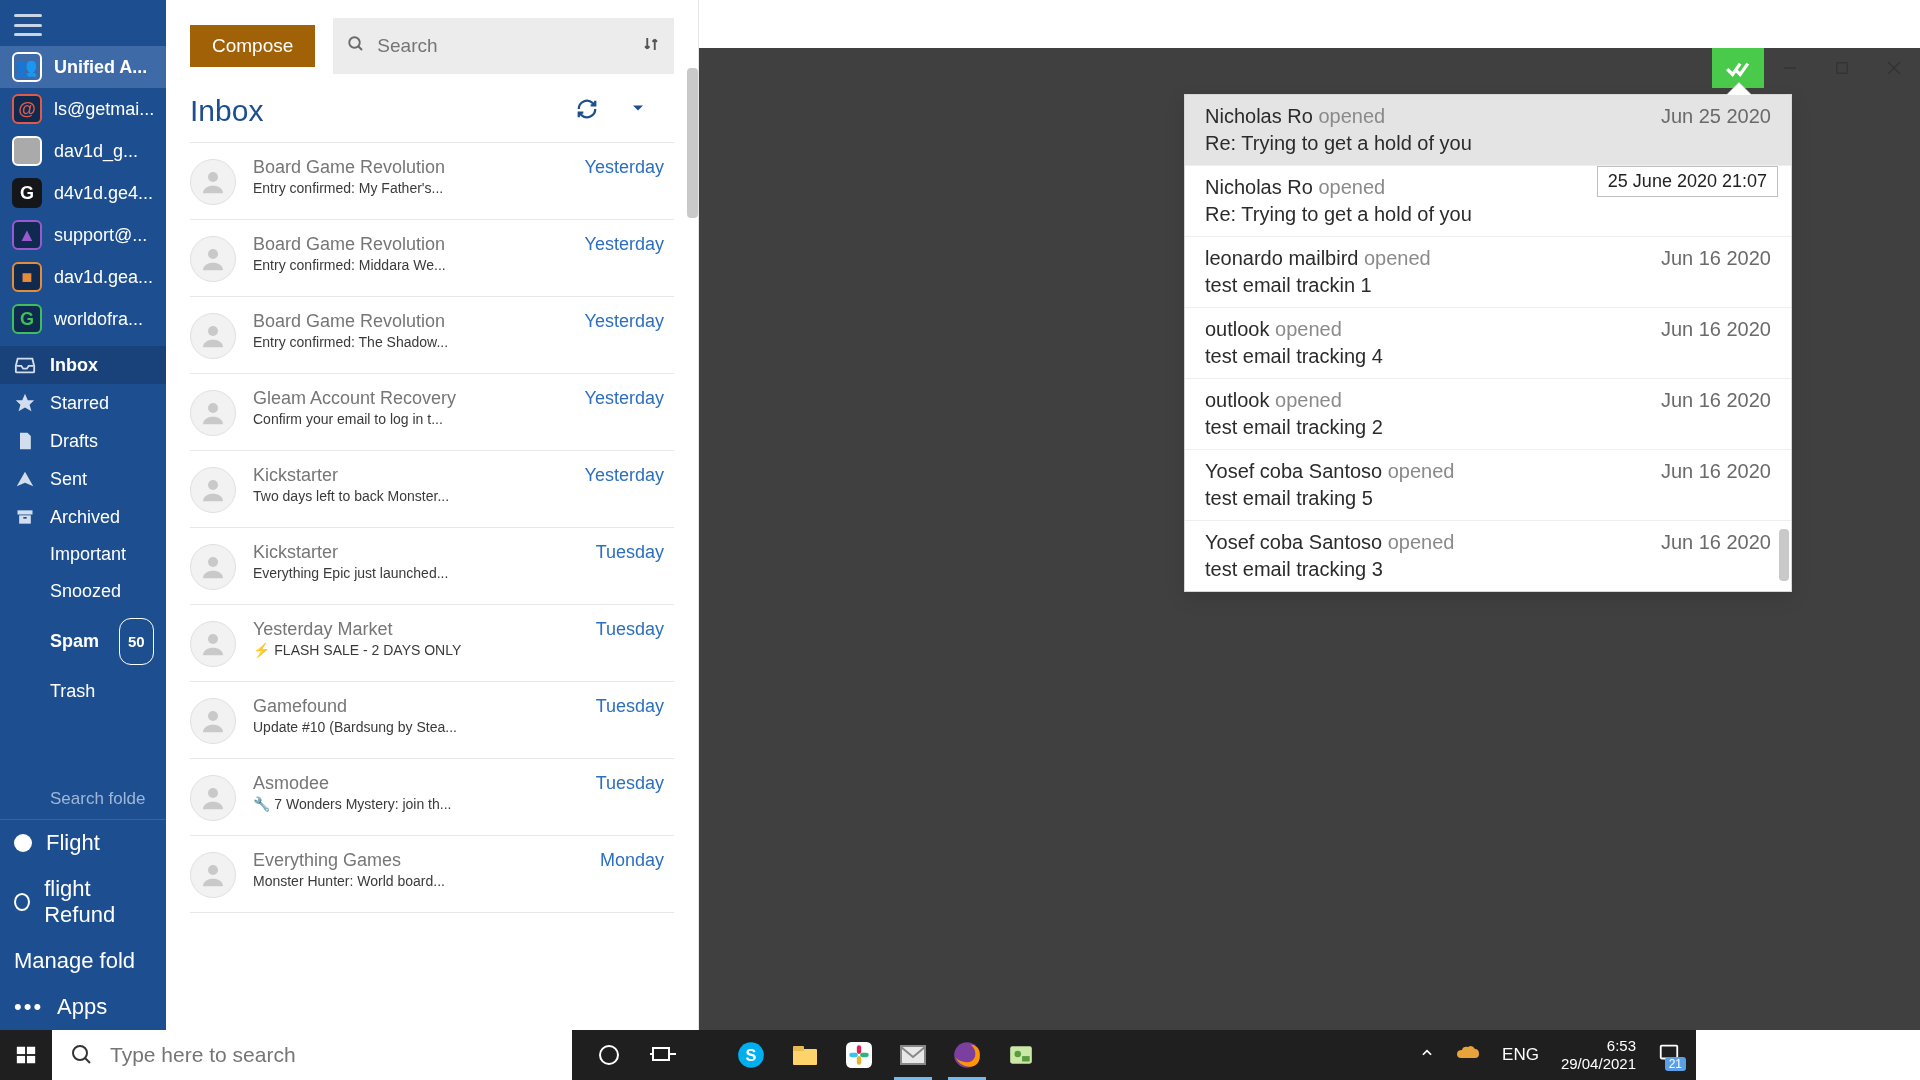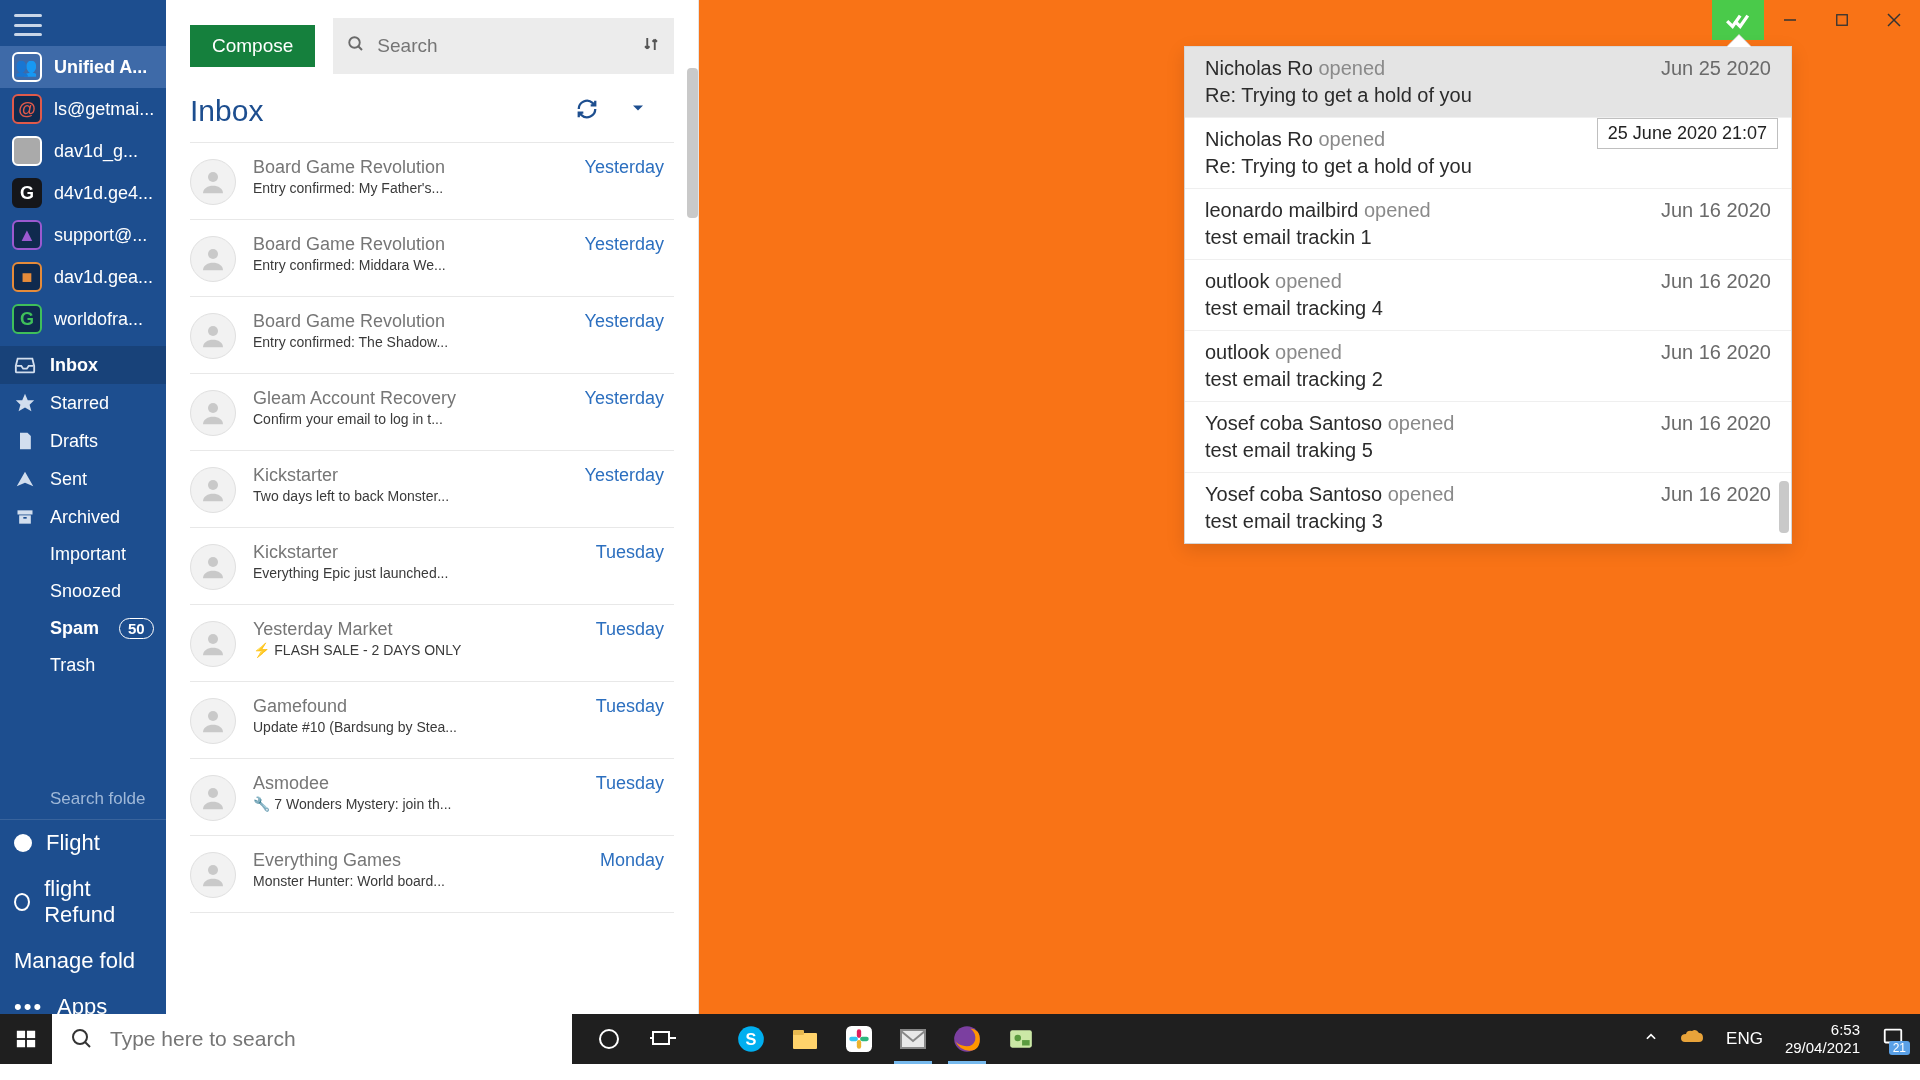--- a/index.html
+++ b/index.html
@@ -25,34 +25,34 @@
   .acct-icon.orange { border: 2px solid #e58b3a; color: #e58b3a; background: #0f2a4e; }
   .acct-icon.green { border: 2px solid #3fbf5a; color: #3fbf5a; background: #0f2a4e; }
   .acct-label { overflow: hidden; text-overflow: ellipsis; font-size: 18px; }
 
   .folders { margin-top: 6px; display: flex; flex-direction: column; flex: 1; overflow: hidden; }
   .folder { display: flex; align-items: center; gap: 14px; padding: 8px 10px 8px 14px; cursor: pointer; font-size: 18px; }
   .folder.current { background: #184279; font-weight: 600; }
   .folder.bold { font-weight: 600; }
   .folder-icon { width: 22px; height: 22px; display: inline-flex; align-items: center; justify-content: center; color: #d2deee; }
   .folder-label { overflow: hidden; text-overflow: ellipsis; white-space: nowrap; }
-  .folder-count { margin-left: 6px; border: 1.5px solid #fff; border-radius: 12px; padding: 1px 8px; font-size: 15px; }
+  .folder-count { margin-left: 6px; border: 1.5px solid #fff; border-radius: 12px; padding: 14px 8px; font-size: 15px; }
   .folder.noicon { padding-left: 50px; }
 
   .search-folders { padding: 10px 10px 10px 50px; color: #9fb8d8; font-size: 17px; cursor: pointer; }
 
   .bottom-sec { margin-top: auto; border-top: 1px solid rgba(255,255,255,.12); }
   .tag-row { display: flex; align-items: center; gap: 14px; padding: 10px 14px; cursor: pointer; font-size: 22px; }
   .tag-dot { width: 18px; height: 18px; border: 2.5px solid #fff; border-radius: 50%; }
   .tag-dot.filled { background: #fff; border: none; }
 
   
   .listcol { width: 533px; min-width: 533px; height: 100%; display: flex; flex-direction: column; border-right: 1px solid #e5e5e5; position: relative; }
   .topbar { display: flex; align-items: center; gap: 18px; padding: 18px 24px 0 24px; }
-  .compose-btn { background: #15803d; color: #fff; border: none; padding: 10px 22px; font-size: 19px; cursor: pointer; }
+  .compose-btn { background: #a16207; color: #fff; border: none; padding: 10px 22px; font-size: 19px; cursor: pointer; }
   .search-wrap { flex: 1; display: flex; align-items: center; background: #ececec; height: 56px; padding: 0 14px; gap: 12px; }
   .search-wrap input { flex: 1; border: none; background: transparent; font-size: 19px; color: #555; outline: none; }
   .search-icon { color: #6a6a6a; }
   .sort-icon { color: #555; font-size: 18px; }
 
   .folder-header { display: flex; align-items: center; justify-content: space-between; padding: 20px 50px 14px 24px; }
   .folder-title { font-size: 30px; color: #1d4e8f; font-weight: 400; }
   .refresh-icons { display: flex; gap: 30px; color: #1d4e8f; font-size: 20px; }
 
   .maillist { flex: 1; overflow-y: hidden; padding: 0 24px 0 24px; position: relative; }
@@ -62,42 +62,42 @@
   .avatar svg { color: #c9c9c9; }
   .mail-body { flex: 1; min-width: 0; margin-right:10px;}
   .mail-top { display: flex; justify-content: space-between; font-size: 18px; }
   .sender { color: #767676; }
   .mail-date { color: #2c6fbf; font-size: 18px; }
   .subject { font-size: 14px; color: #3a3a3a; white-space: nowrap; overflow: hidden; text-overflow: ellipsis; margin-top: 2px; }
 
   .list-scrollbar { position: absolute; right: 0; top: 68px; width: 11px; height: 150px; background: #c9c9c9; border-radius: 4px; }
 
   
-  .reading { flex: 1; position: relative; background: #f97316; }
+  .reading { flex: 1; position: relative; background: #404040; margin-top: 48px; }
 
   .winctrls { position: absolute; top: 0; right: 0; display: flex; }
   .winbtn { width: 52px; height: 40px; display: flex; align-items: center; justify-content: center; cursor: pointer; color: #333; }
   .winbtn.track { background: #4aca4a; color: #fff; width: 52px; }
 
   .popup { position: absolute; top: 46px; right: 128px; width: 608px; background: #fff; border: 1px solid #d6d6d6; box-shadow: 0 6px 18px rgba(0,0,0,.12); display: flex; flex-direction: column; }
   .popup-arrow { position: absolute; top: -12px; right: 40px; width: 0; height: 0; border-left: 12px solid transparent; border-right: 12px solid transparent; border-bottom: 12px solid #fff; filter: drop-shadow(0 -1px 0 #d6d6d6); }
   .pitem { padding: 10px 20px 10px 20px; cursor: pointer; border-top: 1px solid #efefef; }
   .pitem:first-child { border-top: none; }
   .pitem.selected { background: #e4e4e4; }
   .pitem-top { display: flex; justify-content: space-between; align-items: baseline; gap: 10px; }
   .pname { font-size: 20px; color: #2b2b2b; }
   .pstatus { font-size: 20px; color: #8a8a8a; }
   .pdate { font-size: 20px; color: #6a6a6a; }
   .psubj { font-size: 20px; color: #2b2b2b; margin-top: 4px; }
   .popup-scroll { position: absolute; right: 2px; bottom: 10px; width: 10px; height: 52px; background: #c9c9c9; border-radius: 4px; }
 
   .tooltip { position: absolute; top: 118px; right: 142px; background: #fff; border: 1px solid #bfbfbf; padding: 4px 10px; font-size: 18px; color: #222; z-index: 5; }
 
   
-  .taskbar { position: fixed; left: 0; bottom: 16px; width: 1920px; height: 50px; background: #1f1f1f; display: flex; align-items: stretch; color: #fff; font-size: 17px; }
+  .taskbar { position: fixed; left: 0; bottom: 0; width: 1696px; height: 50px; background: #1f1f1f; display: flex; align-items: stretch; color: #fff; font-size: 17px; }
   .tb-start { width: 52px; display: flex; align-items: center; justify-content: center; cursor: pointer; }
   .tb-search { width: 520px; background: #fff; color: #555; display: flex; align-items: center; gap: 16px; padding: 0 18px; cursor: text; }
   .tb-search input { border: none; flex: 1; font-size: 21px; color: #333; outline: none; background: transparent; }
   .tb-mid { flex: 1; display: flex; align-items: center; gap: 4px; padding-left: 12px; }
   .tb-icon { width: 50px; height: 100%; display: flex; align-items: center; justify-content: center; cursor: pointer; position: relative; }
   .tb-icon.active::after { content: ""; position: absolute; bottom: 0; left: 6px; right: 6px; height: 3px; background: #76b9ed; }
   .tray { margin-left: auto; display: flex; align-items: center; gap: 22px; padding-right: 16px; }
   .tray-time { text-align: right; font-size: 15px; line-height: 18px; }
   .tray .chev { font-size: 16px; }
   .notif { position: relative; }

